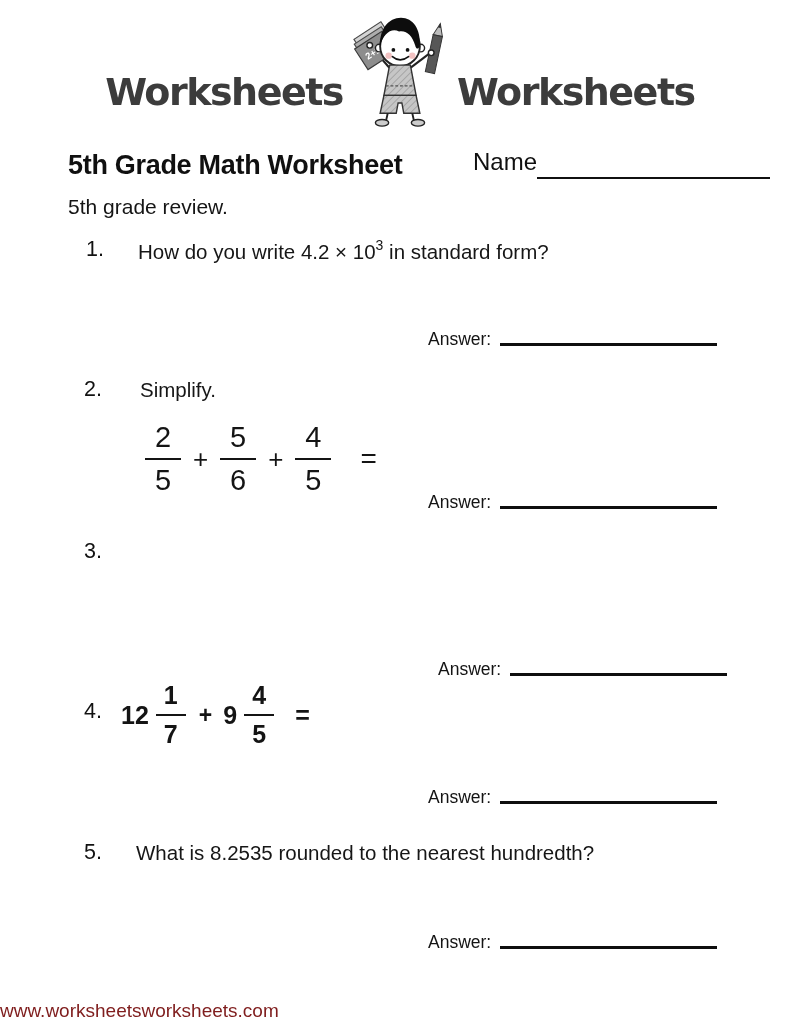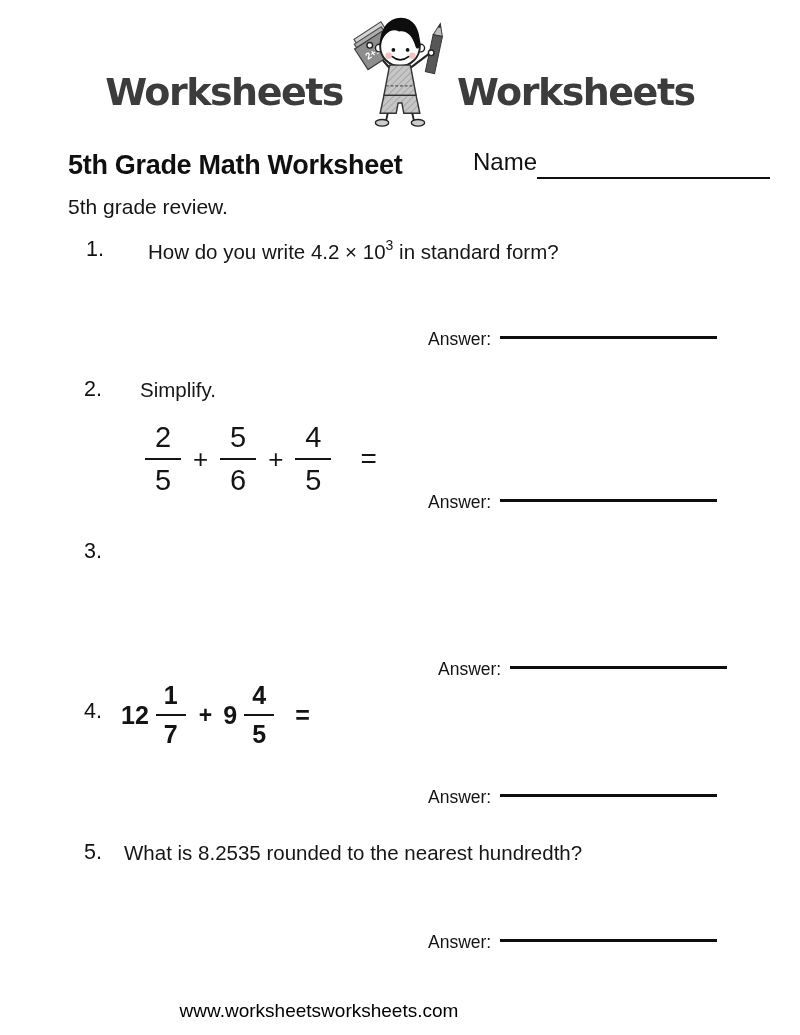--- a/index.html
+++ b/index.html
@@ -41,25 +41,25 @@
   .expr-q4 .frac { width:34px; }
   .expr-q4 .frac .bar { width:30px; }
   .op { margin:0 9px; }
   .expr-q2 .op { font-size:26px; }
   .expr-q4 .op { font-size:23px; margin:0 11px; }
   .eq { margin-left:26px; }
   .expr-q2 .eq { font-size:28px; }
   .expr-q4 .eq { font-size:25px; margin-left:19px; }
   .whole { margin-right:5px; }
   
-  .answer { position:absolute; display:flex; align-items:center; }
+  .answer { position:absolute; display:flex; align-items:flex-end; }
   .answer-label { font-size:17.5px; color:#141414; }
   .answer-line { width:217px; height:3px; background:#0e0e0e; margin:0 0 4px 9px; }
   
-  .footer { position:absolute; left:0; top:1000px; width:638px; text-align:center; font-size:19px; color:#000000; }
+  .footer { position:absolute; left:0; top:1000px; width:638px; text-align:left; font-size:19px; color:#7f1d1d; }
 </style>
 </head>
 <body>
 
 <div class="page">
 
   <div class="logo">
     <span class="logo-text">Worksheets</span>
     <svg width="104" height="122" viewBox="0 0 110 126">
       <defs>
@@ -110,21 +110,21 @@
     </svg>
     <span class="logo-text">Worksheets</span>
   </div>
 
   <h1 class="title">5th Grade Math Worksheet</h1>
   <span class="name-label">Name</span>
   <div class="name-line"></div>
   <div class="subtitle">5th grade review.</div>
 
   <span class="qnum" style="left:86px; top:237px;">1.</span>
-  <div class="qtext" style="left:148px; top:238px;"><span>How do you write 4.2 × 10</span><sup class="exp">3</sup><span> in standard form?</span></div>
+  <div class="qtext" style="left:138px; top:238px;"><span>How do you write 4.2 × 10</span><sup class="exp">3</sup><span> in standard form?</span></div>
 
   <div class="answer" style="left:428px; top:329px;">
     <span class="answer-label">Answer:</span>
     <span class="answer-line"></span>
   </div>
 
   <span class="qnum" style="left:84px; top:377px;">2.</span>
   <div class="qtext" style="left:140px; top:378px;">Simplify.</div>
 
   <div class="expr expr-q2">
@@ -179,21 +179,21 @@
     </span>
     <span class="eq">=</span>
   </div>
 
   <div class="answer" style="left:428px; top:787px;">
     <span class="answer-label">Answer:</span>
     <span class="answer-line"></span>
   </div>
 
   <span class="qnum" style="left:84px; top:840px;">5.</span>
-  <div class="qtext" style="left:124px; top:841px;">What is 8.2535 rounded to the nearest hundredth?</div>
+  <div class="qtext" style="left:136px; top:841px;">What is 8.2535 rounded to the nearest hundredth?</div>
 
   <div class="answer" style="left:428px; top:932px;">
     <span class="answer-label">Answer:</span>
     <span class="answer-line"></span>
   </div>
 
   <div class="footer">www.worksheetsworksheets.com</div>
 
 </div>
 

